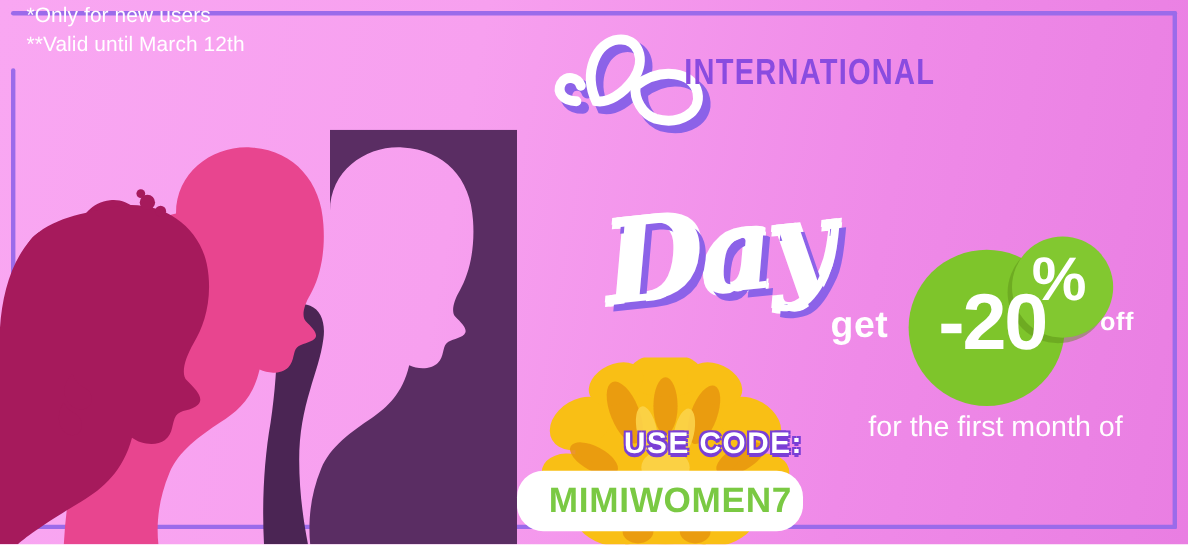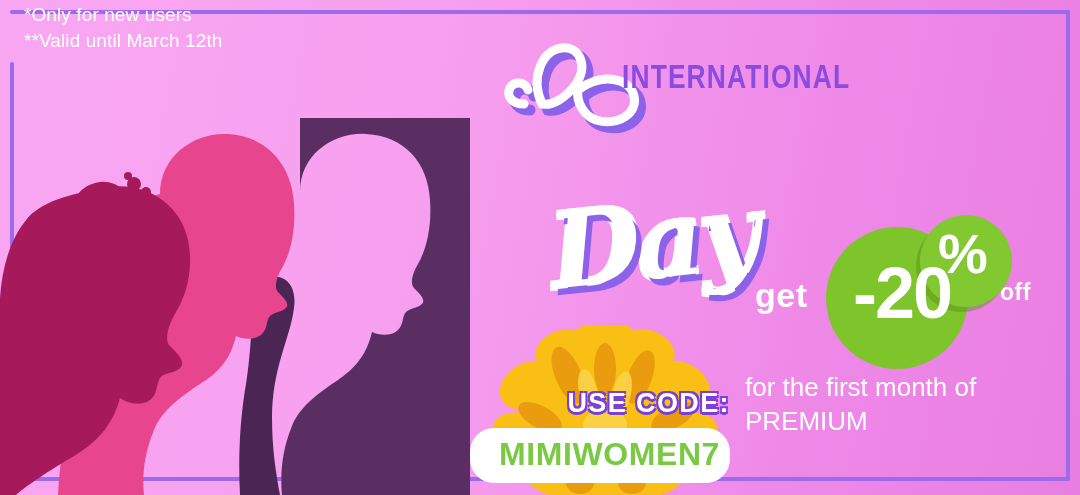--- a/index.html
+++ b/index.html
@@ -37,21 +37,21 @@
   }
 
   
   .silhouettes { position:absolute; left:0; top:118px; width:470px; height:377px; z-index:3; }
   .silhouettes svg { display:block; }
 
   
   .flower { position:absolute; left:480px; top:325px; width:250px; height:175px; z-index:2; }
 
   
-  .headline { position:absolute; left:432px; top:10px; width:420px; height:290px; z-index:4;margin-top:12px; }
+  .headline { position:absolute; left:432px; top:10px; width:420px; height:290px; z-index:4; }
 
   .intl {
     position:absolute; left:190px; top:36px;
     font-size:33px; font-weight:bold; color:#8a4be0;
     letter-spacing:1.4px;
     transform:scaleX(.80); transform-origin:left center;
     font-family:"Liberation Sans Narrow","Liberation Sans", sans-serif;
   }
 
   .script { position:absolute; left:0; top:0; width:420px; height:290px; }
@@ -91,21 +91,21 @@
     text-align:center; line-height:1;
   }
   .pct-symbol {
     position:absolute; left:938px; top:226px; z-index:8;
     color:#ffffff; font-size:56px; font-weight:bold; line-height:1;
   }
 
   
   .desc {
     position:absolute; left:745px; top:370px; width:320px; z-index:5;
-    color:#ffffff; font-size:26px; line-height:1.32; text-align:left;
+    color:#ffffff; font-size:26px; line-height:1.32; text-align:center;
   }
 
   
   .promo { position:absolute; left:470px; top:388px; width:260px; z-index:6; text-align:right; }
   .promo-label {
     font-size:27px; font-weight:bold; color:#ffffff; letter-spacing:1.4px;
     text-shadow:
       -2px -2px 0 #7a3fd6, 2px -2px 0 #7a3fd6,
       -2px 2px 0 #7a3fd6, 2px 2px 0 #7a3fd6,
       0 3px 0 #7a3fd6;
@@ -239,21 +239,20 @@
 
   <div class="get-word">get</div>
   <div class="circle-big"></div>
   <div class="circle-small"></div>
   <div class="pct-number">-20</div>
   <div class="pct-symbol">%</div>
   <div class="off-word">off</div>
 
   <div class="desc">
     <div>for the first month of</div>
-    <div>PREMIUM</div>
   </div>
 
   <div class="promo">
     <div class="promo-label">USE CODE:</div>
     <div class="promo-pill">MIMIWOMEN7</div>
   </div>
 
 </div>
 
 </body></html>

